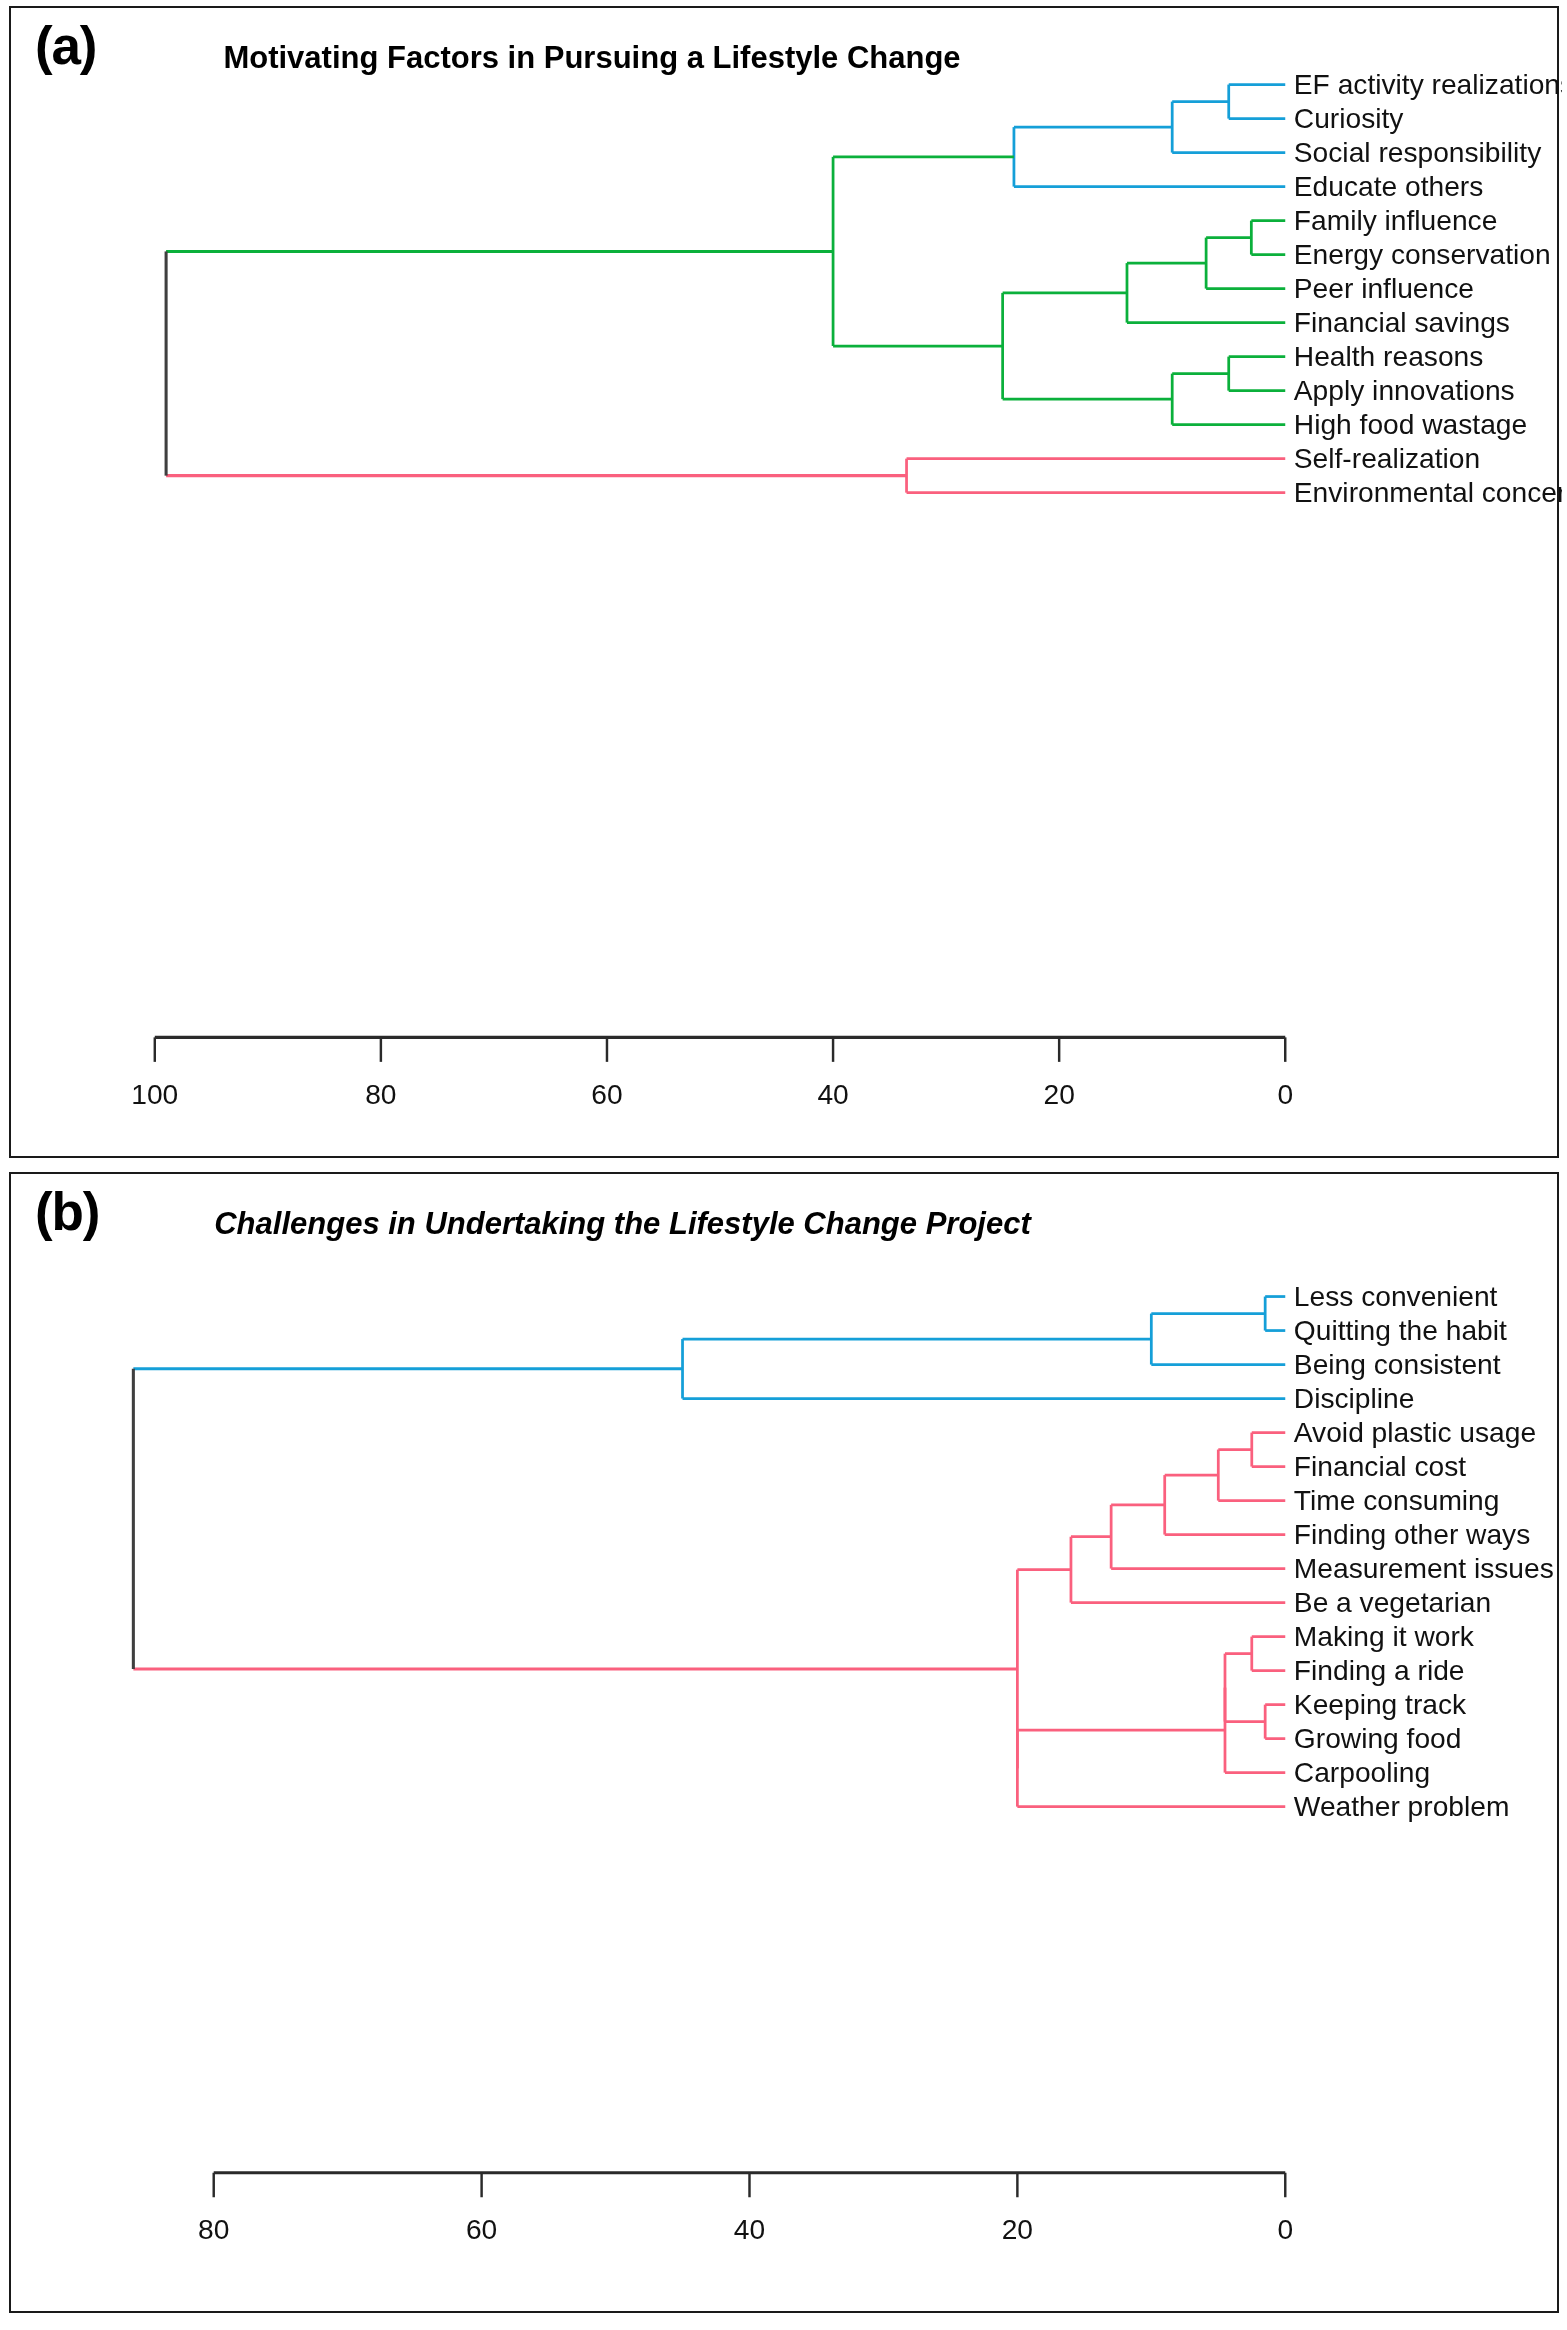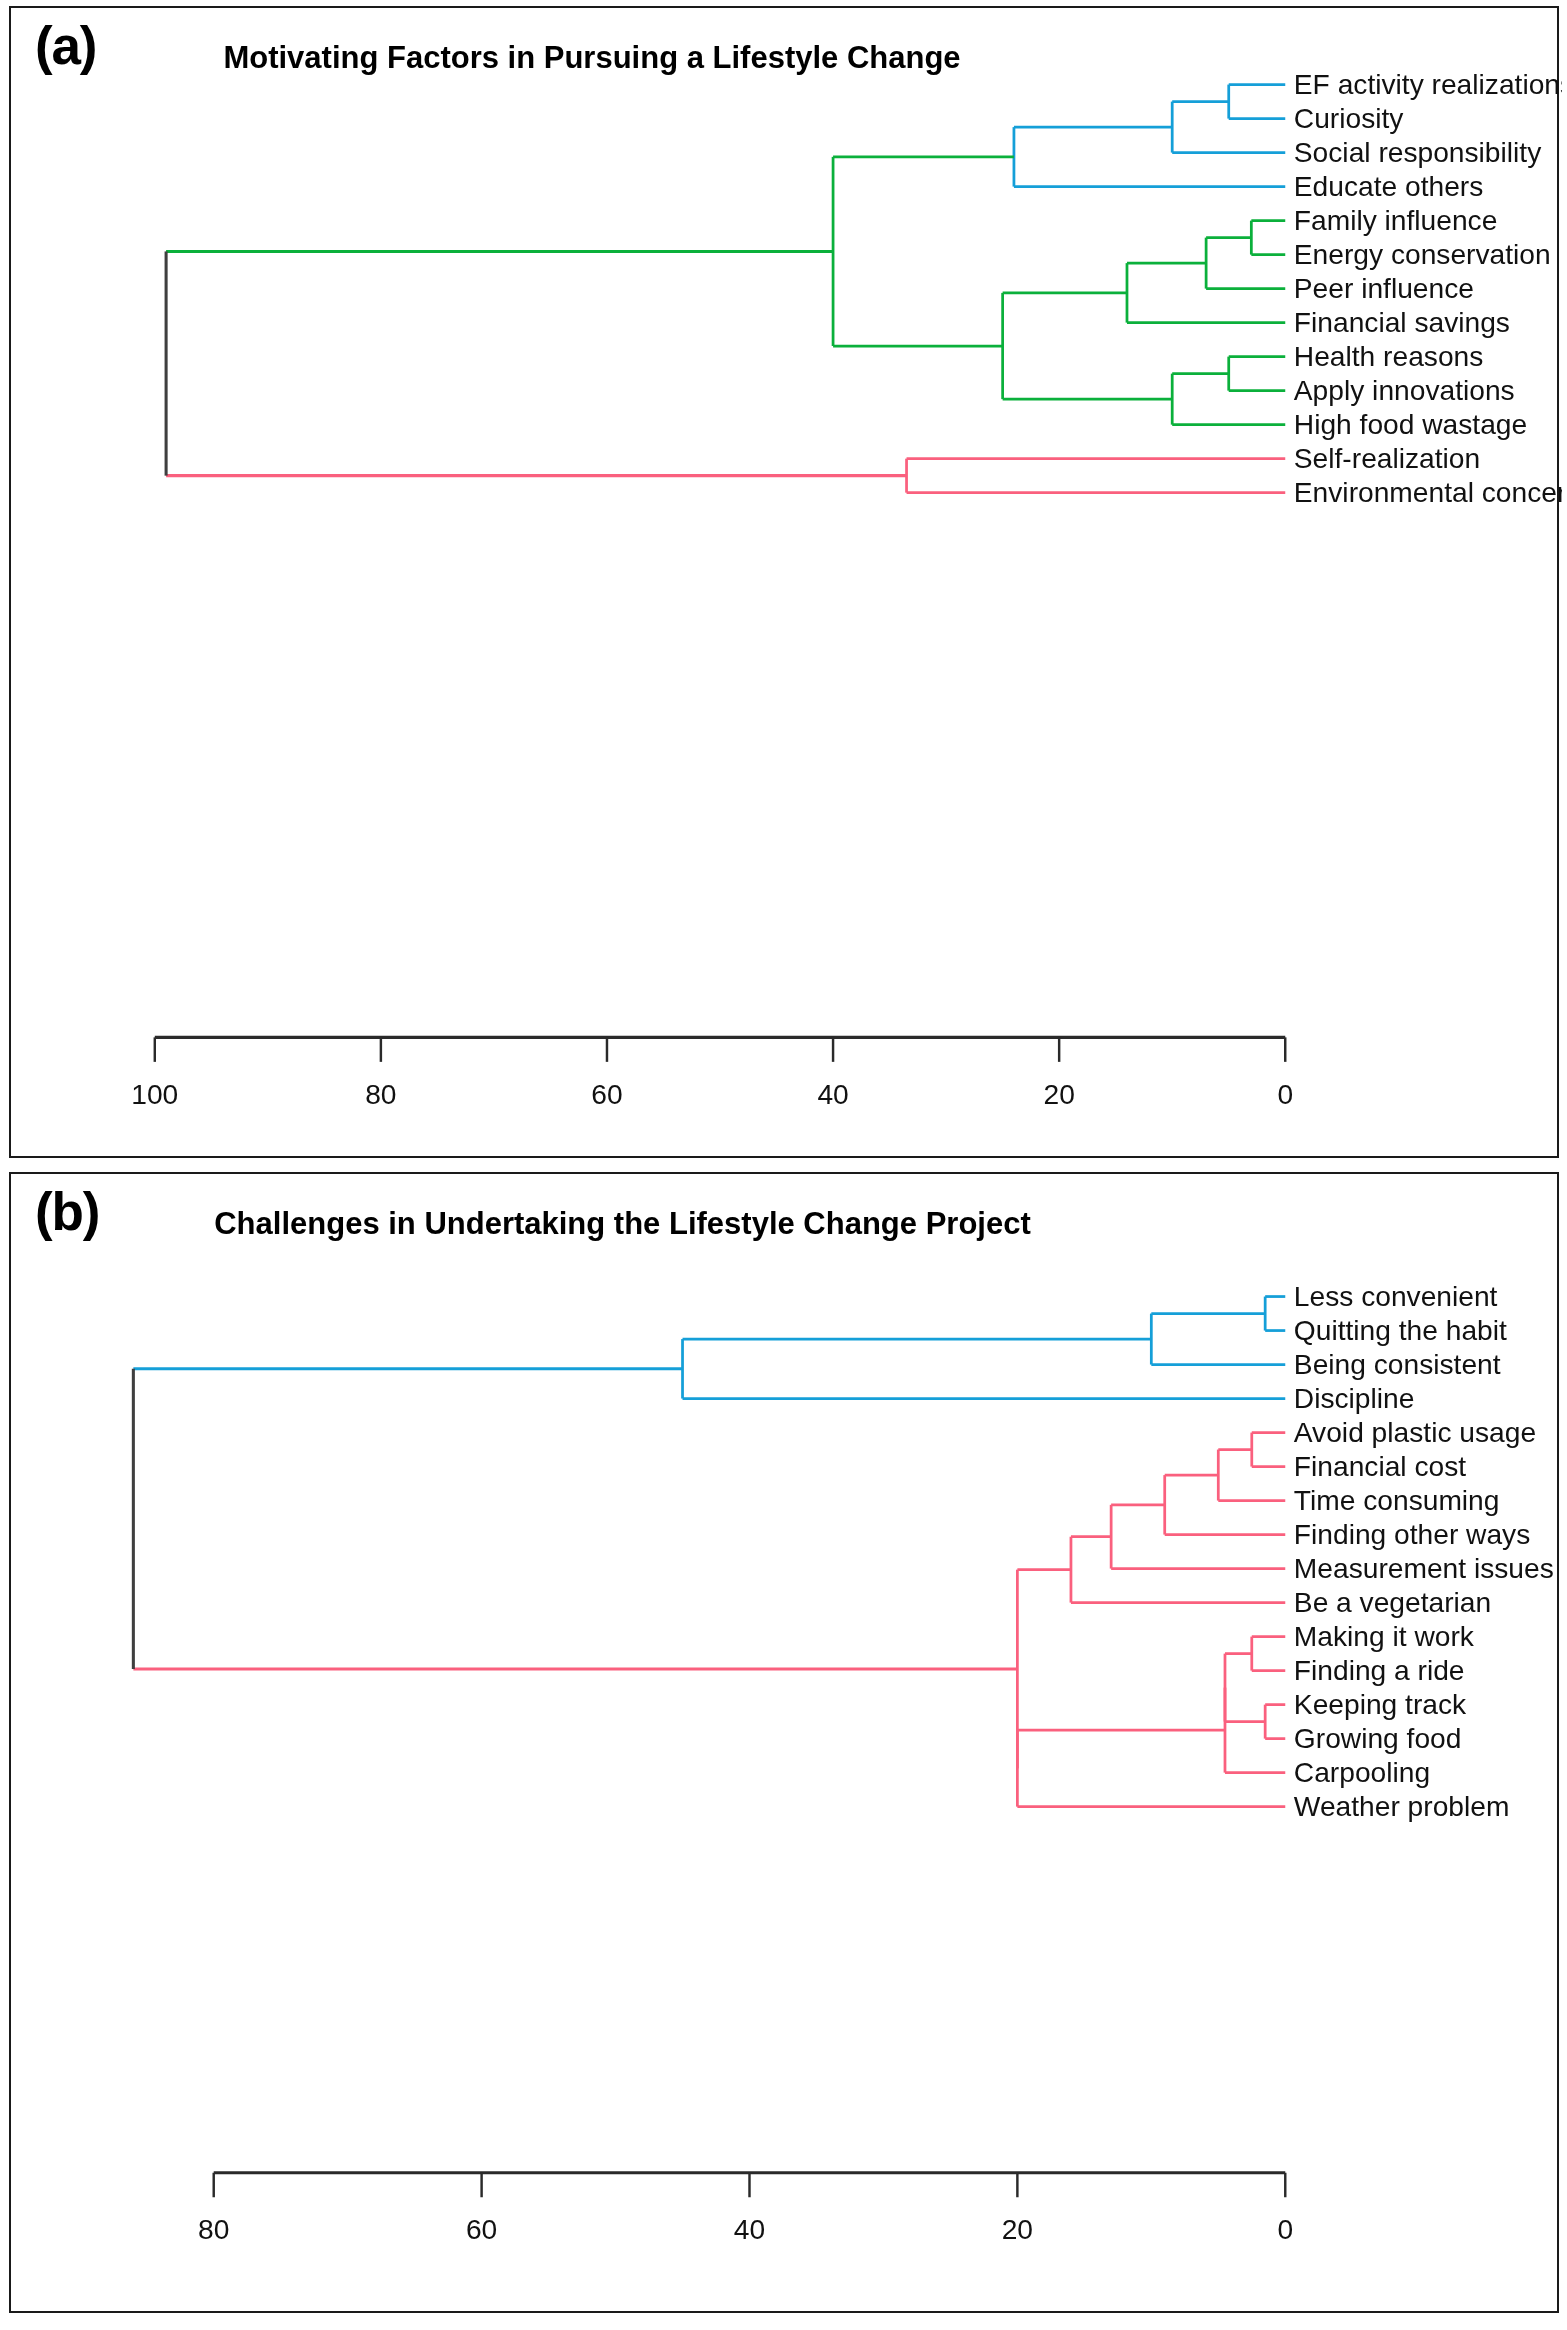--- a/index.html
+++ b/index.html
@@ -4,21 +4,21 @@
 <style>
   html,body{margin:0;padding:0;background:#ffffff;}
   body{width:1568px;height:2330px;font-family:"Liberation Sans",sans-serif;}
   .page{width:1568px;height:2330px;box-sizing:border-box;padding:6.1px 8.6px;background:#fff;}
   .panel{position:relative;border:2.5px solid #1a1a1a;background:#fff;box-sizing:border-box;}
   #panel-a{height:1152px;margin-bottom:13.5px;}
   #panel-b{height:1141px;}
   .panel-letter{position:absolute;left:24.5px;top:11px;font-size:53px;font-weight:bold;color:#000;letter-spacing:-1.2px;line-height:1;}
   .panel-title{position:absolute;top:32px;left:0;right:4px;text-align:center;font-size:31px;font-weight:bold;color:#000;}
   #panel-a .panel-title{padding-right:380px;}
-  #panel-b .panel-title{padding-right:319px;}
+  #panel-b .panel-title{padding-right:319px;font-style:italic;}
   .plot{position:absolute;left:0;top:0;width:100%;height:100%;}
   svg{display:block;}
   .leaf-label{font-family:"Liberation Sans",sans-serif;font-size:46px;fill:#111;}
   .tick-label{font-family:"Liberation Sans",sans-serif;font-size:46px;fill:#111;}
 </style>
 </head>
 <body>
 
 <div class="page">
 

